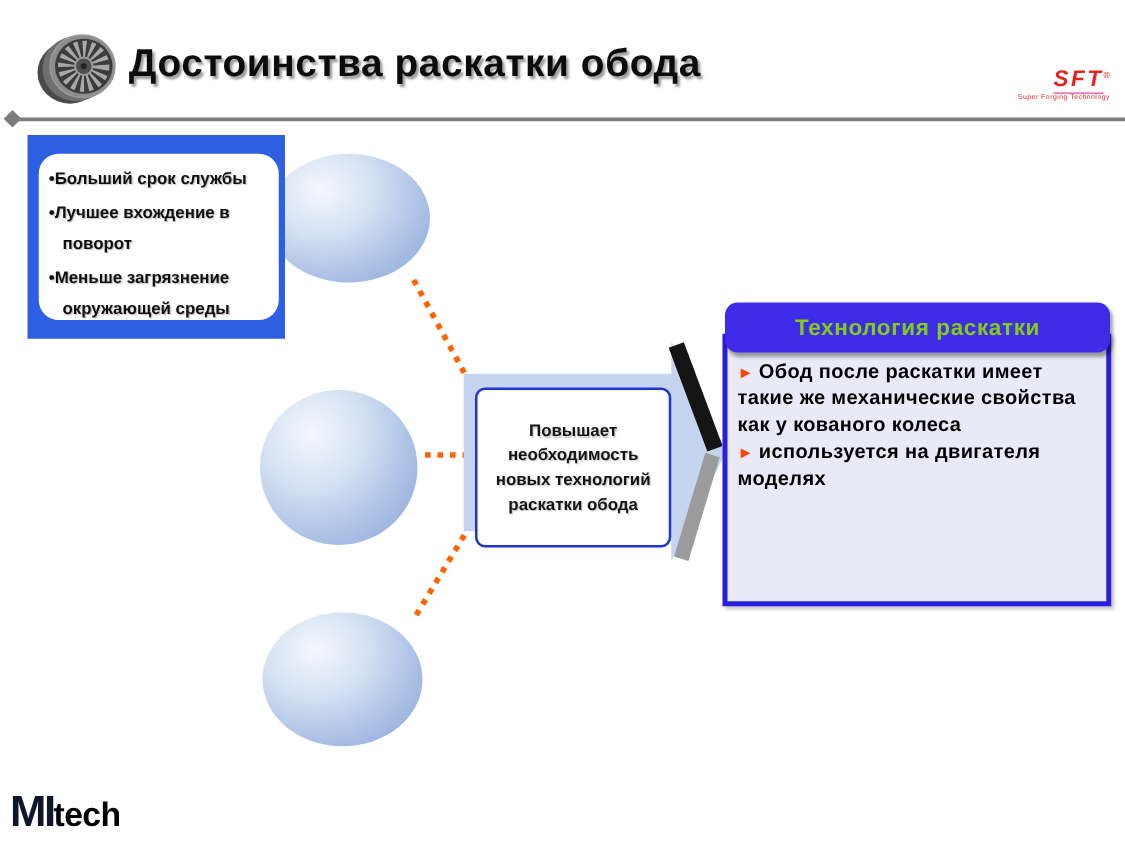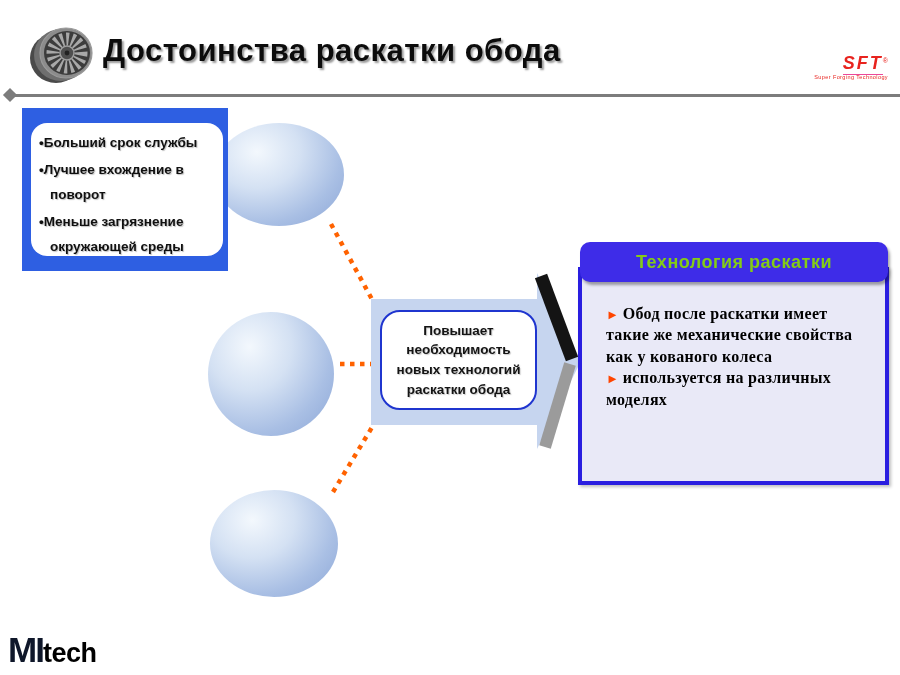--- a/index.html
+++ b/index.html
@@ -37,35 +37,35 @@
   .sphere{position:absolute;border-radius:50%;
           background:radial-gradient(ellipse at 33% 28%, #f3f8fd 0%, #d4e1f3 35%, #a9bfe4 68%, #8aa5d6 100%);}
   .sp1{left:214px;top:123px;width:130px;height:103px;}
   .sp2{left:208px;top:312px;width:126px;height:124px;}
   .sp3{left:210px;top:490px;width:128px;height:107px;}
 
   
   .overlay{position:absolute;left:0;top:0;width:900px;height:675px;pointer-events:none;}
 
   
-  .arrow-label{position:absolute;left:380px;top:310px;width:157px;height:100px;background:#ffffff;
-               border:2.5px solid #1f35cf;border-radius:20px;box-sizing:border-box;
+  .arrow-label{position:absolute;left:380px;top:310px;width:157px;height:128px;background:#ffffff;
+               border:2.5px solid #1f35cf;border-radius:8px;box-sizing:border-box;
                display:flex;align-items:center;justify-content:center;text-align:center;
                font-size:13.5px;font-weight:bold;color:#141414;line-height:1.45;padding:4px 7px;
                text-shadow:1px 1px 1px rgba(150,150,150,0.5);}
 
   
   .rp-body{position:absolute;left:578px;top:267px;width:311px;height:218px;background:#e9e9f7;
            border:4px solid #2a1ee0;box-sizing:border-box;padding:16px 8px 4px 8px;
            box-shadow:2px 2px 3px rgba(0,0,0,0.25);}
   .rp-header{position:absolute;left:580px;top:228px;width:308px;height:40px;background:#3e2ce8;
              border-radius:10px;display:flex;align-items:center;justify-content:center;
              color:#84cc16;font-size:18px;font-weight:bold;letter-spacing:0.5px;
              box-shadow:2px 3px 3px rgba(0,0,0,0.35);margin-top:14px;}
-  .tri-list{margin:16px;padding:0;list-style:none;font-family:Liberation Serif, serif;}
+  .tri-list{margin:0;padding:0;list-style:none;}
   .tri-item{font-size:16px;font-weight:bold;color:#000;line-height:1.34;letter-spacing:0.3px;margin:0;}
   .tri-item::before{content:"► ";color:#ff4500;font-size:13px;}
 
   
   .mitech{position:absolute;left:8px;top:632px;line-height:1;}
   .logo-mi{font-size:35px;font-weight:bold;color:#0f172a;letter-spacing:-2px;}
   .logo-tech{font-size:27px;font-weight:bold;color:#000000;letter-spacing:-0.5px;}
 </style>
 </head>
 <body>
@@ -118,21 +118,21 @@
 
 
 
   <div class="arrow-label">
     <span>Повышает необходимость новых технологий раскатки обода</span>
   </div>
 
   <div class="rp-body">
     <ul class="tri-list">
       <li class="tri-item">Обод после раскатки имеет такие же механические свойства как у кованого колеса</li>
-      <li class="tri-item">используется на различных моделях</li>
+      <li class="tri-item">используется на двигателя моделях</li>
     </ul>
   </div>
   <div class="rp-header">Технология раскатки</div>
 
   <div class="mitech">
     <span class="logo-mi">MI</span><span class="logo-tech">tech</span>
   </div>
 
 </div>
 

